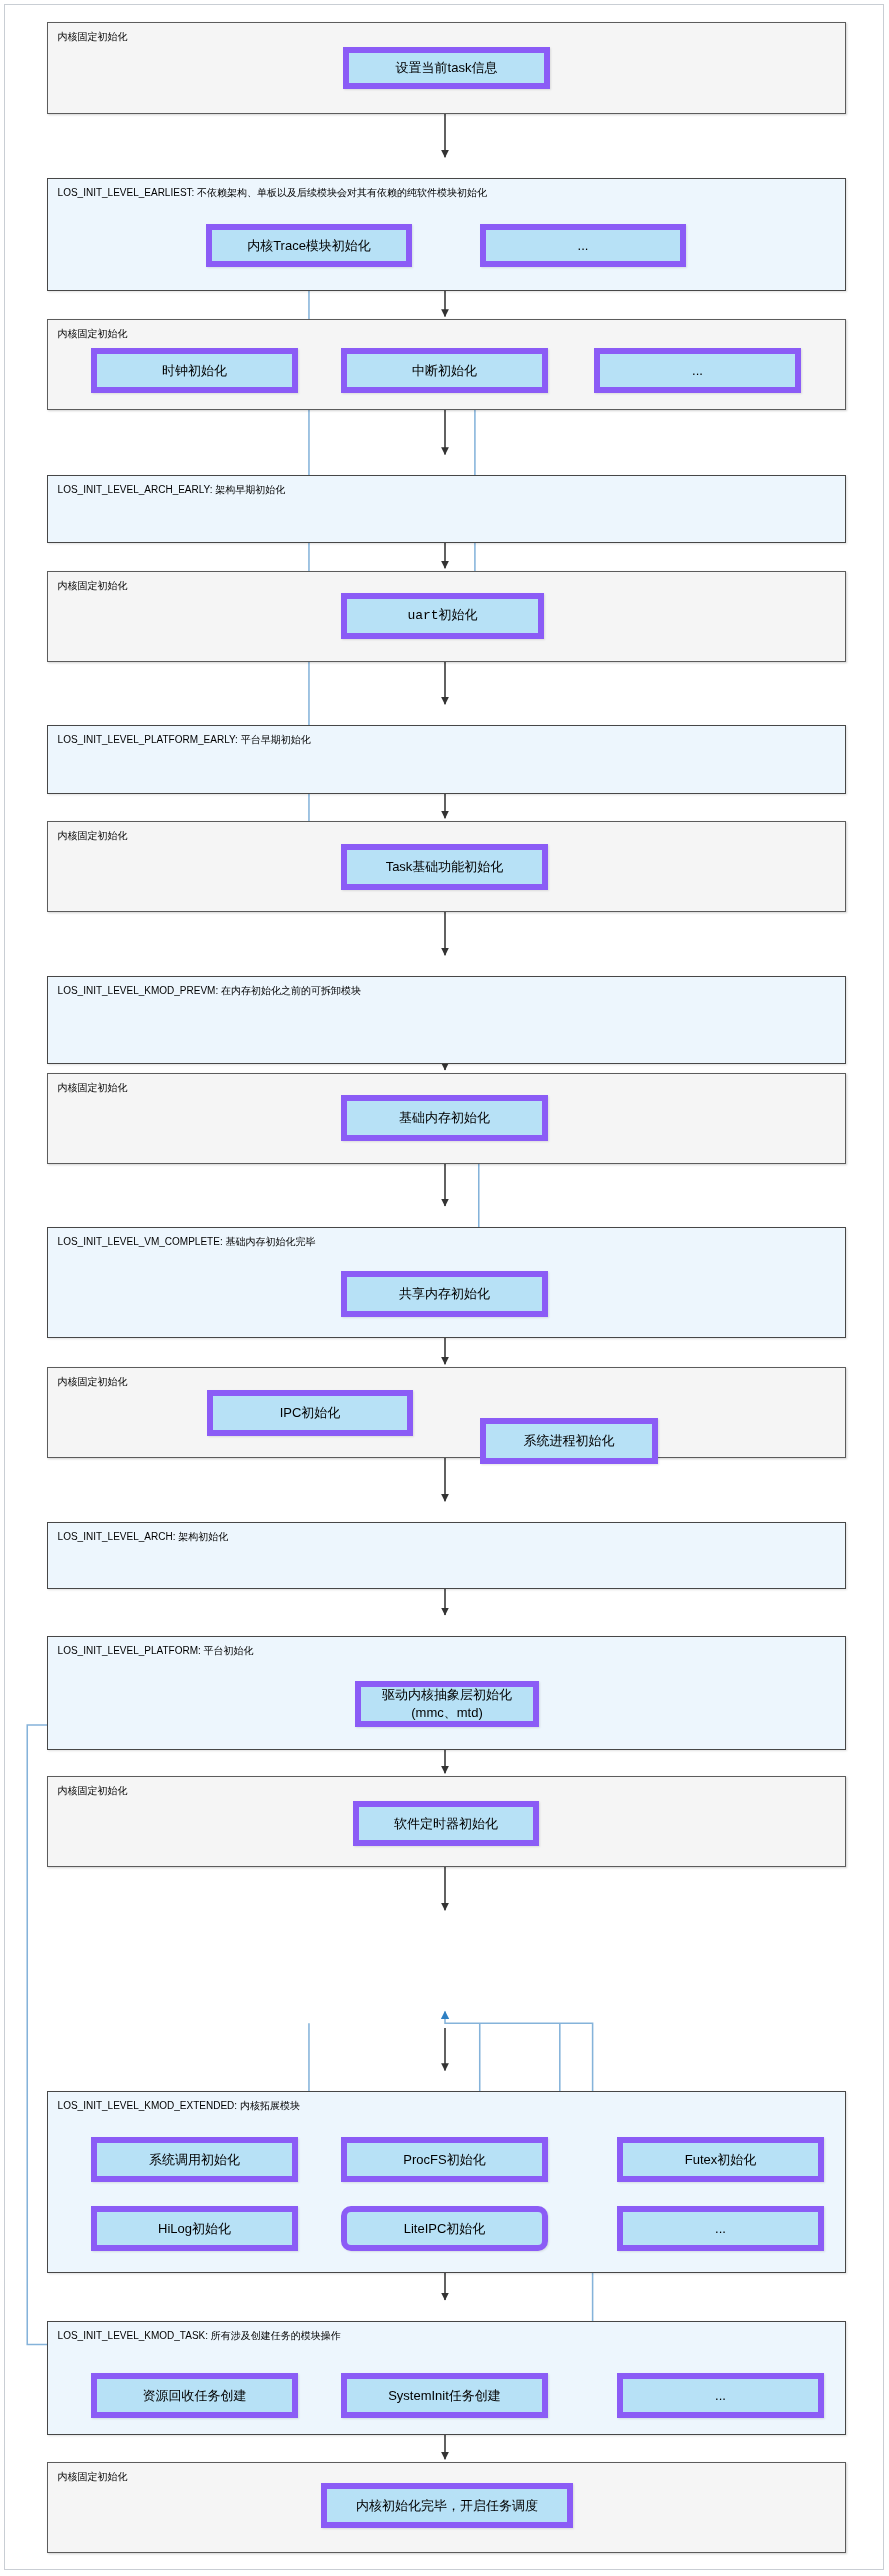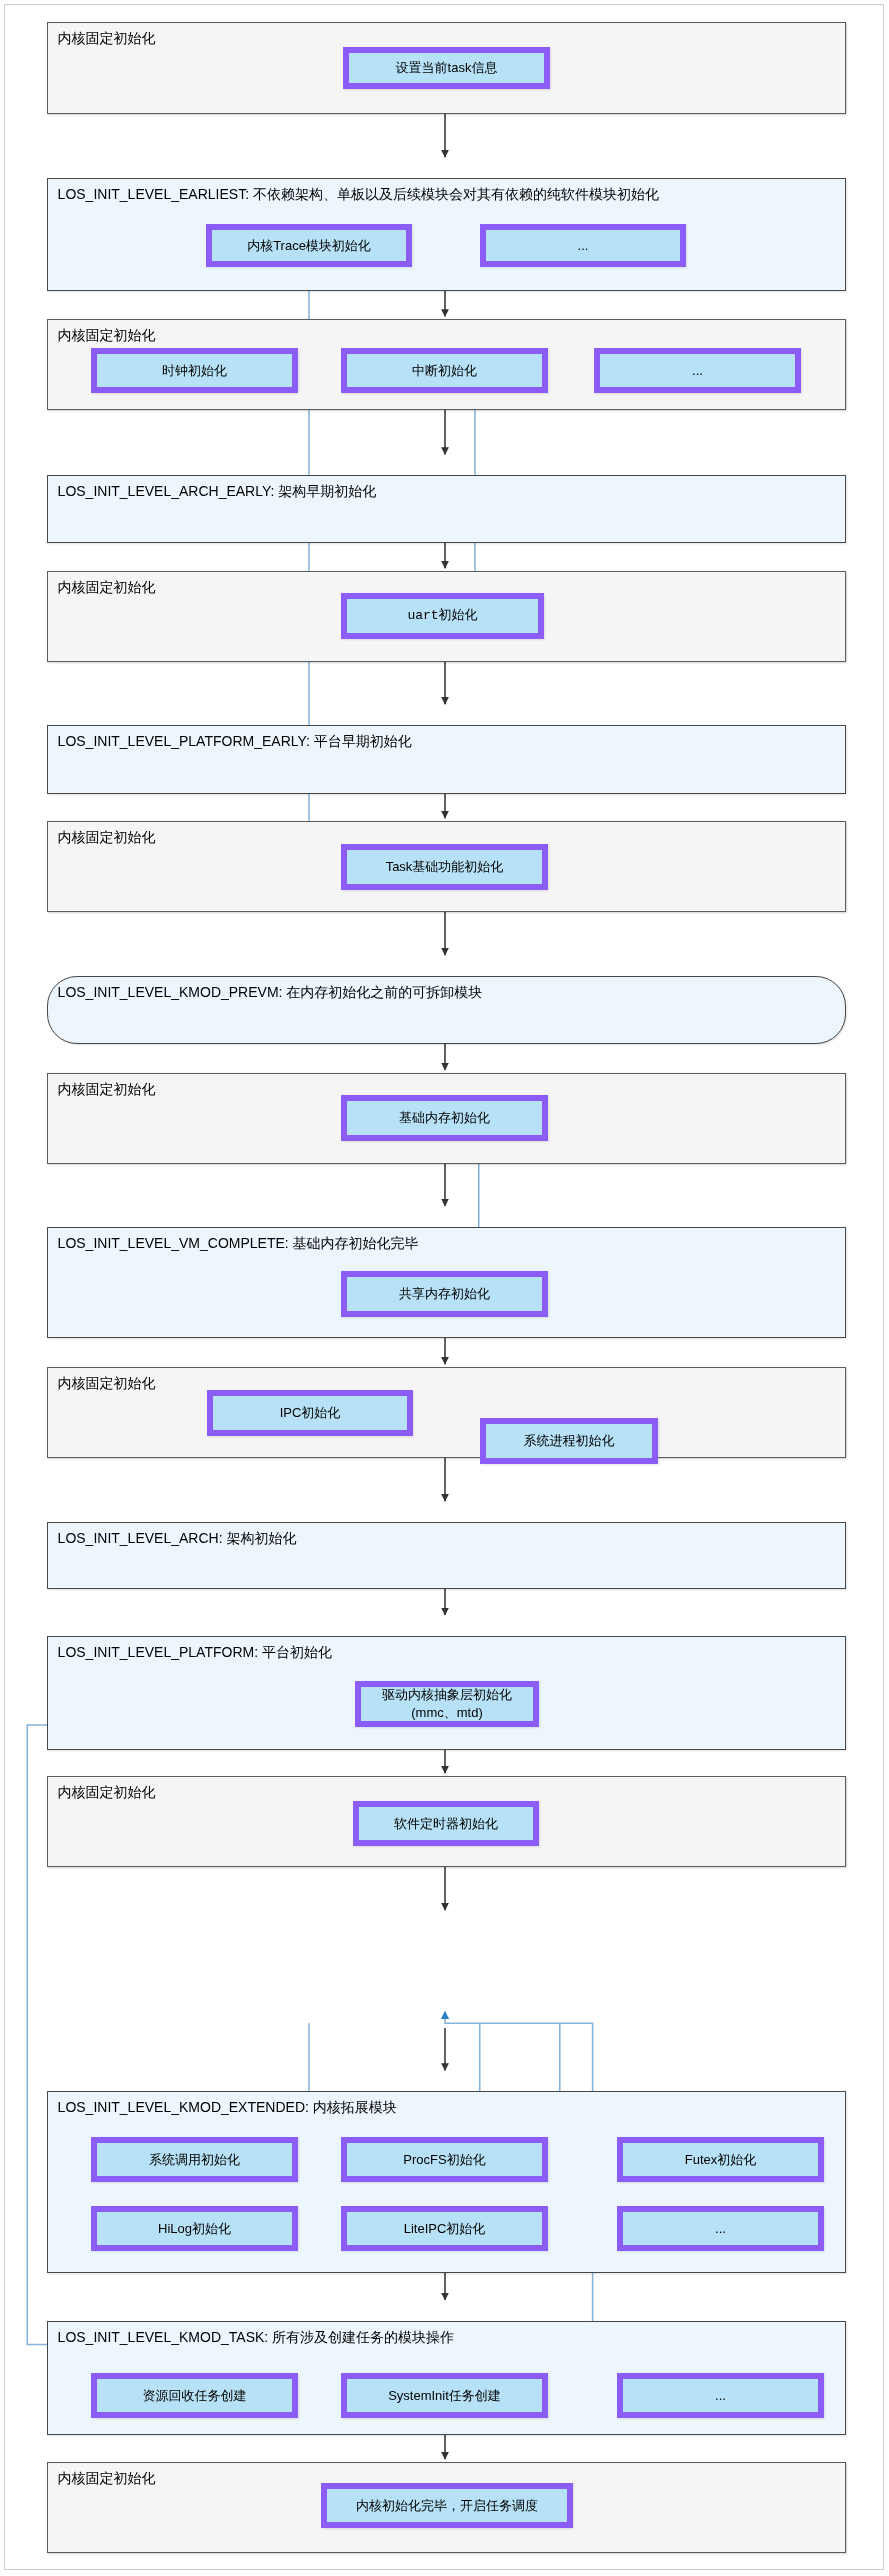--- a/index.html
+++ b/index.html
@@ -3,21 +3,21 @@
 <meta charset="utf-8">
 <style>
   html,body{margin:0;padding:0;background:#ffffff;}
   body{font-family:"Liberation Sans","DejaVu Sans",sans-serif;}
   .canvas{position:relative;width:890px;height:2576px;background:#ffffff;overflow:hidden;}
   .outer-frame{position:absolute;left:3.9px;top:3.9px;width:880px;height:2566px;border:1px solid #c9ced4;background:#ffffff;box-sizing:border-box;}
   .wires{position:absolute;left:0;top:0;width:890px;height:2576px;pointer-events:none;}
   .sec{position:absolute;left:47px;width:799px;box-sizing:border-box;}
   .sec.fixed{background:#f5f5f5;border:1px solid #5c5c5c;box-shadow:1px 1px 1.9px rgba(0,0,0,0.18);}
   .sec.level{background:#edf6fd;border:1px solid #474747;box-shadow:1px 1px 1.9px rgba(0,0,0,0.12);margin-top:18px;}
-  .sec-title{position:absolute;left:9.6px;top:6.8px;font-size:14px;color:#000;white-space:nowrap;}
+  .sec-title{position:absolute;left:9.6px;top:6.8px;font-size:10px;color:#000;white-space:nowrap;}
   .node{position:absolute;background:#b7e1f6;border:6px solid #8b5cf6;box-sizing:border-box;
         display:flex;flex-direction:column;align-items:center;justify-content:center;
         font-size:13px;color:#000;text-align:center;line-height:1.35;
         box-shadow:1px 1px 1.9px rgba(0,0,0,0.10);}
   .node span{display:block;}
 </style>
 </head>
 <body>
 
 <div class="canvas">
@@ -110,21 +110,21 @@
     <div class="sec-title">LOS_INIT_LEVEL_PLATFORM_EARLY: 平台早期初始化</div>
   </div>
 
   <div class="sec fixed" style="top:821px;height:91px;">
     <div class="sec-title">内核固定初始化</div>
     <div class="node" style="left:293px;top:22px;width:207px;height:46px;">
         <span>Task基础功能初始化</span>
       </div>
   </div>
 
-  <div class="sec level" style="top:958px;height:68px;border-radius:30px;">
+  <div class="sec level" style="top:958px;height:88px;">
     <div class="sec-title">LOS_INIT_LEVEL_KMOD_PREVM: 在内存初始化之前的可拆卸模块</div>
   </div>
 
   <div class="sec fixed" style="top:1073px;height:91px;">
     <div class="sec-title">内核固定初始化</div>
     <div class="node" style="left:293px;top:21px;width:207px;height:46px;">
         <span>基础内存初始化</span>
       </div>
   </div>
 
@@ -172,21 +172,21 @@
       </div>
     <div class="node" style="left:293px;top:45px;width:207px;height:45px;">
         <span>ProcFS初始化</span>
       </div>
     <div class="node" style="left:569px;top:45px;width:207px;height:45px;">
         <span>Futex初始化</span>
       </div>
     <div class="node" style="left:43px;top:114px;width:207px;height:45px;">
         <span>HiLog初始化</span>
       </div>
-    <div class="node" style="left:293px;top:114px;width:207px;height:45px;">
+    <div class="node" style="left:293px;top:114px;width:207px;height:45px;border-radius:10px;">
         <span>LiteIPC初始化</span>
       </div>
     <div class="node" style="left:569px;top:114px;width:207px;height:45px;">
         <span>...</span>
       </div>
   </div>
 
   <div class="sec level" style="top:2303px;height:114px;">
     <div class="sec-title">LOS_INIT_LEVEL_KMOD_TASK: 所有涉及创建任务的模块操作</div>
     <div class="node" style="left:43px;top:51px;width:207px;height:45px;">

